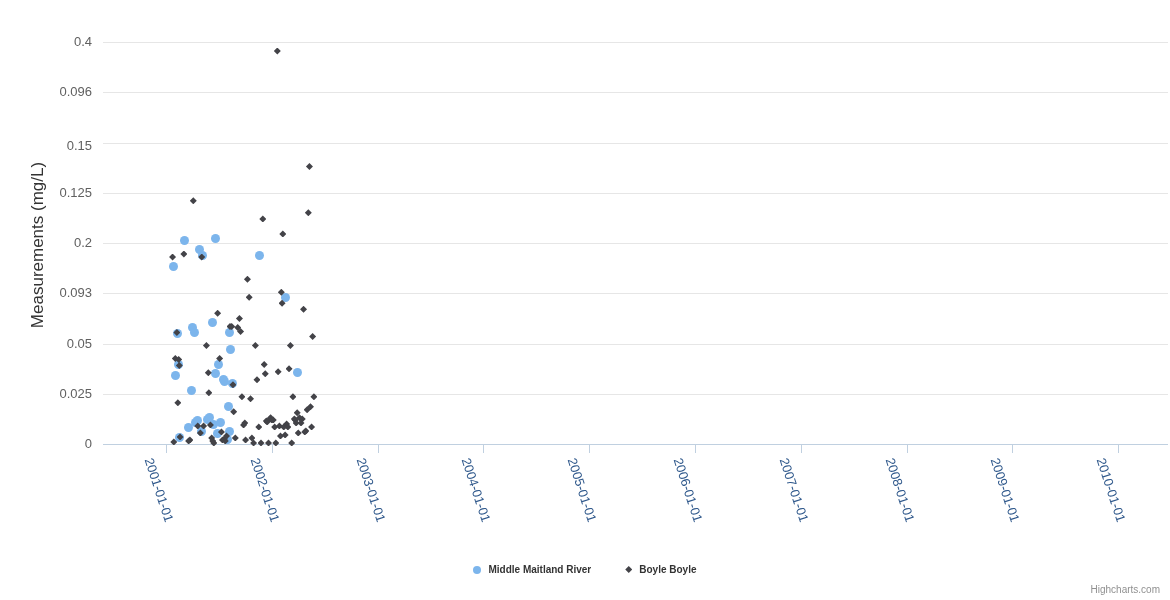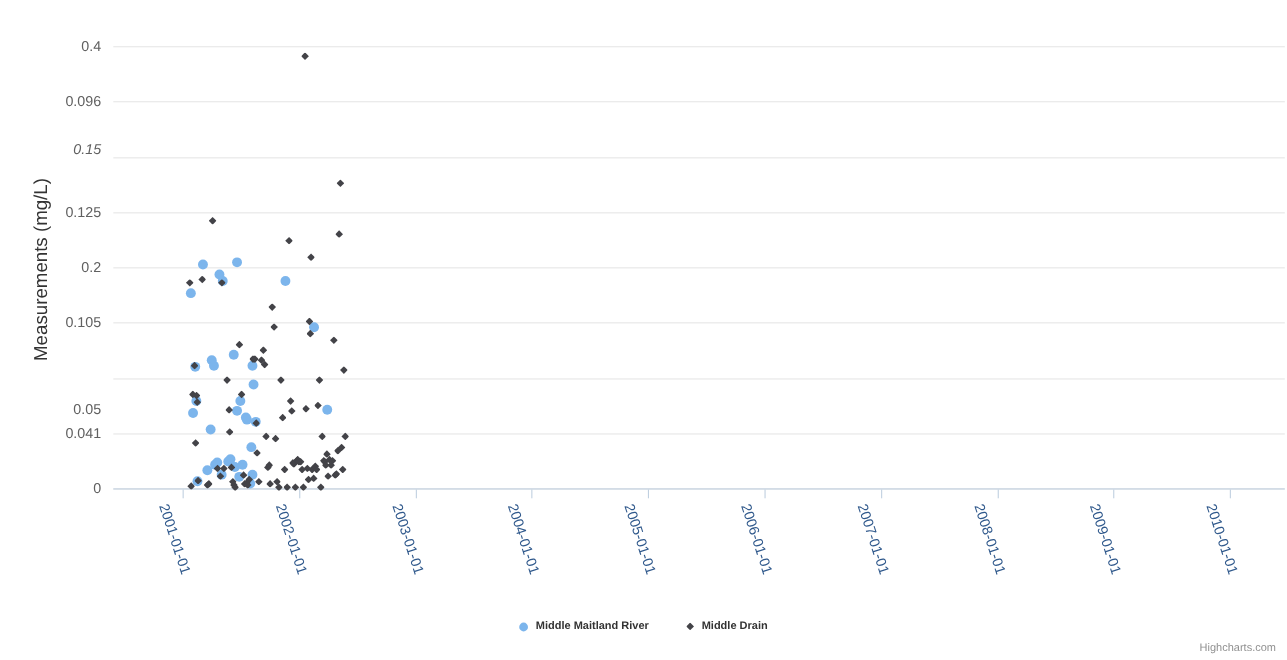--- a/index.html
+++ b/index.html
@@ -152,26 +152,26 @@
 </head>
 <body>
 
 <div id="chart-root">
 
 
   <div class="y-axis-title">Measurements (mg/L)</div>
 
   <div id="y-ticks">
       <div class="ytick-label" style="top: 436px;">0</div>
-      <div class="ytick-label" style="top: 385.75px;">0.041</div>
-      <div class="ytick-label" style="top: 335.5px; margin-top: 28px;">0.05</div>
-      <div class="ytick-label" style="top: 285.25px;">0.105</div>
+      <div class="ytick-label" style="top: 385.75px;">0.025</div>
+      <div class="ytick-label" style="top: 335.5px;">0.05</div>
+      <div class="ytick-label" style="top: 285.25px;">0.093</div>
       <div class="ytick-label" style="top: 235px;">0.2</div>
       <div class="ytick-label" style="top: 184.75px;">0.125</div>
-      <div class="ytick-label" style="top: 128px; font-style: italic;">0.15</div>
+      <div class="ytick-label" style="top: 138px;">0.15</div>
       <div class="ytick-label" style="top: 84.25px;">0.096</div>
       <div class="ytick-label" style="top: 34px;">0.4</div>
     </div>
 
   <div class="plot-area" id="plot-area">
     <div id="gridlines">
         <div class="gridline" style="top: 402px;"></div>
         <div class="gridline" style="top: 351.75px;"></div>
         <div class="gridline" style="top: 301.5px;"></div>
         <div class="gridline" style="top: 251.25px;"></div>
@@ -340,18 +340,18 @@
       <div class="xtick-label" style="left: 1108.2px;">2010-01-01</div>
     </div>
 
   <div class="legend" id="legend">
       <div class="legend-item">
         <span class="legend-sym-circle"></span>
         <span>Middle Maitland River</span>
       </div>
       <div class="legend-item">
         <span class="legend-sym-diamond"></span>
-        <span>Middle Drain</span>
+        <span>Boyle Boyle</span>
       </div>
     </div>
 
   <div class="credit">Highcharts.com</div>
 </div>
 
 </body></html>

